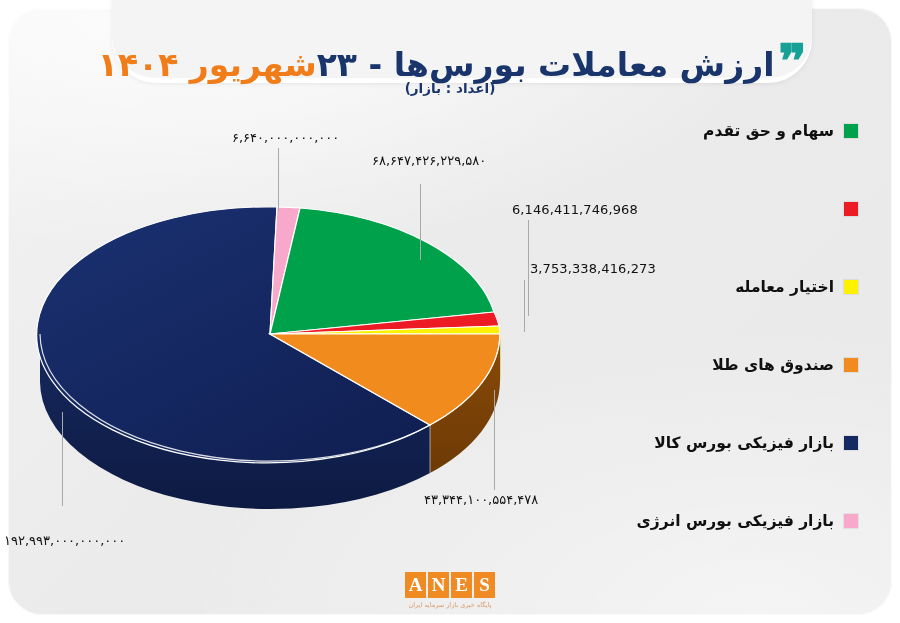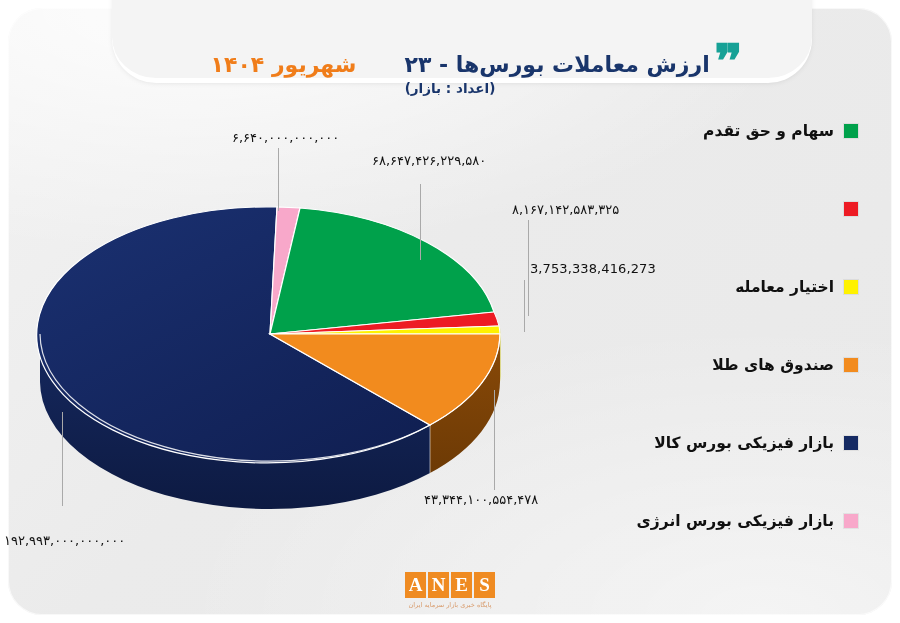--- a/index.html
+++ b/index.html
@@ -70,25 +70,24 @@
     font-weight: 700;
     line-height: 1;
     letter-spacing: -3px;
     margin-left: 6px;
     margin-top: -6px;
     font-family: "DejaVu Serif", "Liberation Serif", serif;
     transform: scaleX(1.15);
   }
 
   .title-main {
-    font-size: 22px;
+    font-size: 33px;
     font-weight: 700;
     color: #19356b;
     letter-spacing: -0.2px;
-    margin-left: 48px;
   }
   .title-accent {
     color: #f07d1a;
     font-weight: 700;
   }
 
   .subtitle {
     position: absolute;
     top: 80px;
     left: 0;
@@ -259,21 +258,21 @@
     <div class="leader" style="left:278px; top:58px;  height:63px;"></div>
     <div class="leader" style="left:420px; top:94px;  height:76px;"></div>
     <div class="leader" style="left:528px; top:130px; height:96px;"></div>
     <div class="leader" style="left:524px; top:190px; height:52px;"></div>
     <div class="leader" style="left:494px; top:300px; height:100px;"></div>
     <div class="leader" style="left:62px;  top:322px; height:94px;"></div>
   </div>
 
   <div class="dlabel dl-energy">۶,۶۴۰,۰۰۰,۰۰۰,۰۰۰</div>
   <div class="dlabel dl-equity">۶۸,۶۴۷,۴۲۶,۲۲۹,۵۸۰</div>
-  <div class="dlabel dl-mixed">۸,۱۶۷,۱۴۲,۵۸۳,۳۲۵</div>
+  <div class="dlabel dl-mixed">6,146,411,746,968</div>
   <div class="dlabel dl-option">3,753,338,416,273</div>
   <div class="dlabel dl-gold">۴۳,۳۴۴,۱۰۰,۵۵۴,۴۷۸</div>
   <div class="dlabel dl-commod">۱۹۲,۹۹۳,۰۰۰,۰۰۰,۰۰۰</div>
 
   <div class="legend">
     <div class="legend-item">
       <span class="legend-swatch" style="background:#00a14b"></span>
       <span class="legend-label">سهام و حق تقدم</span>
     </div>
     <div class="legend-item">

